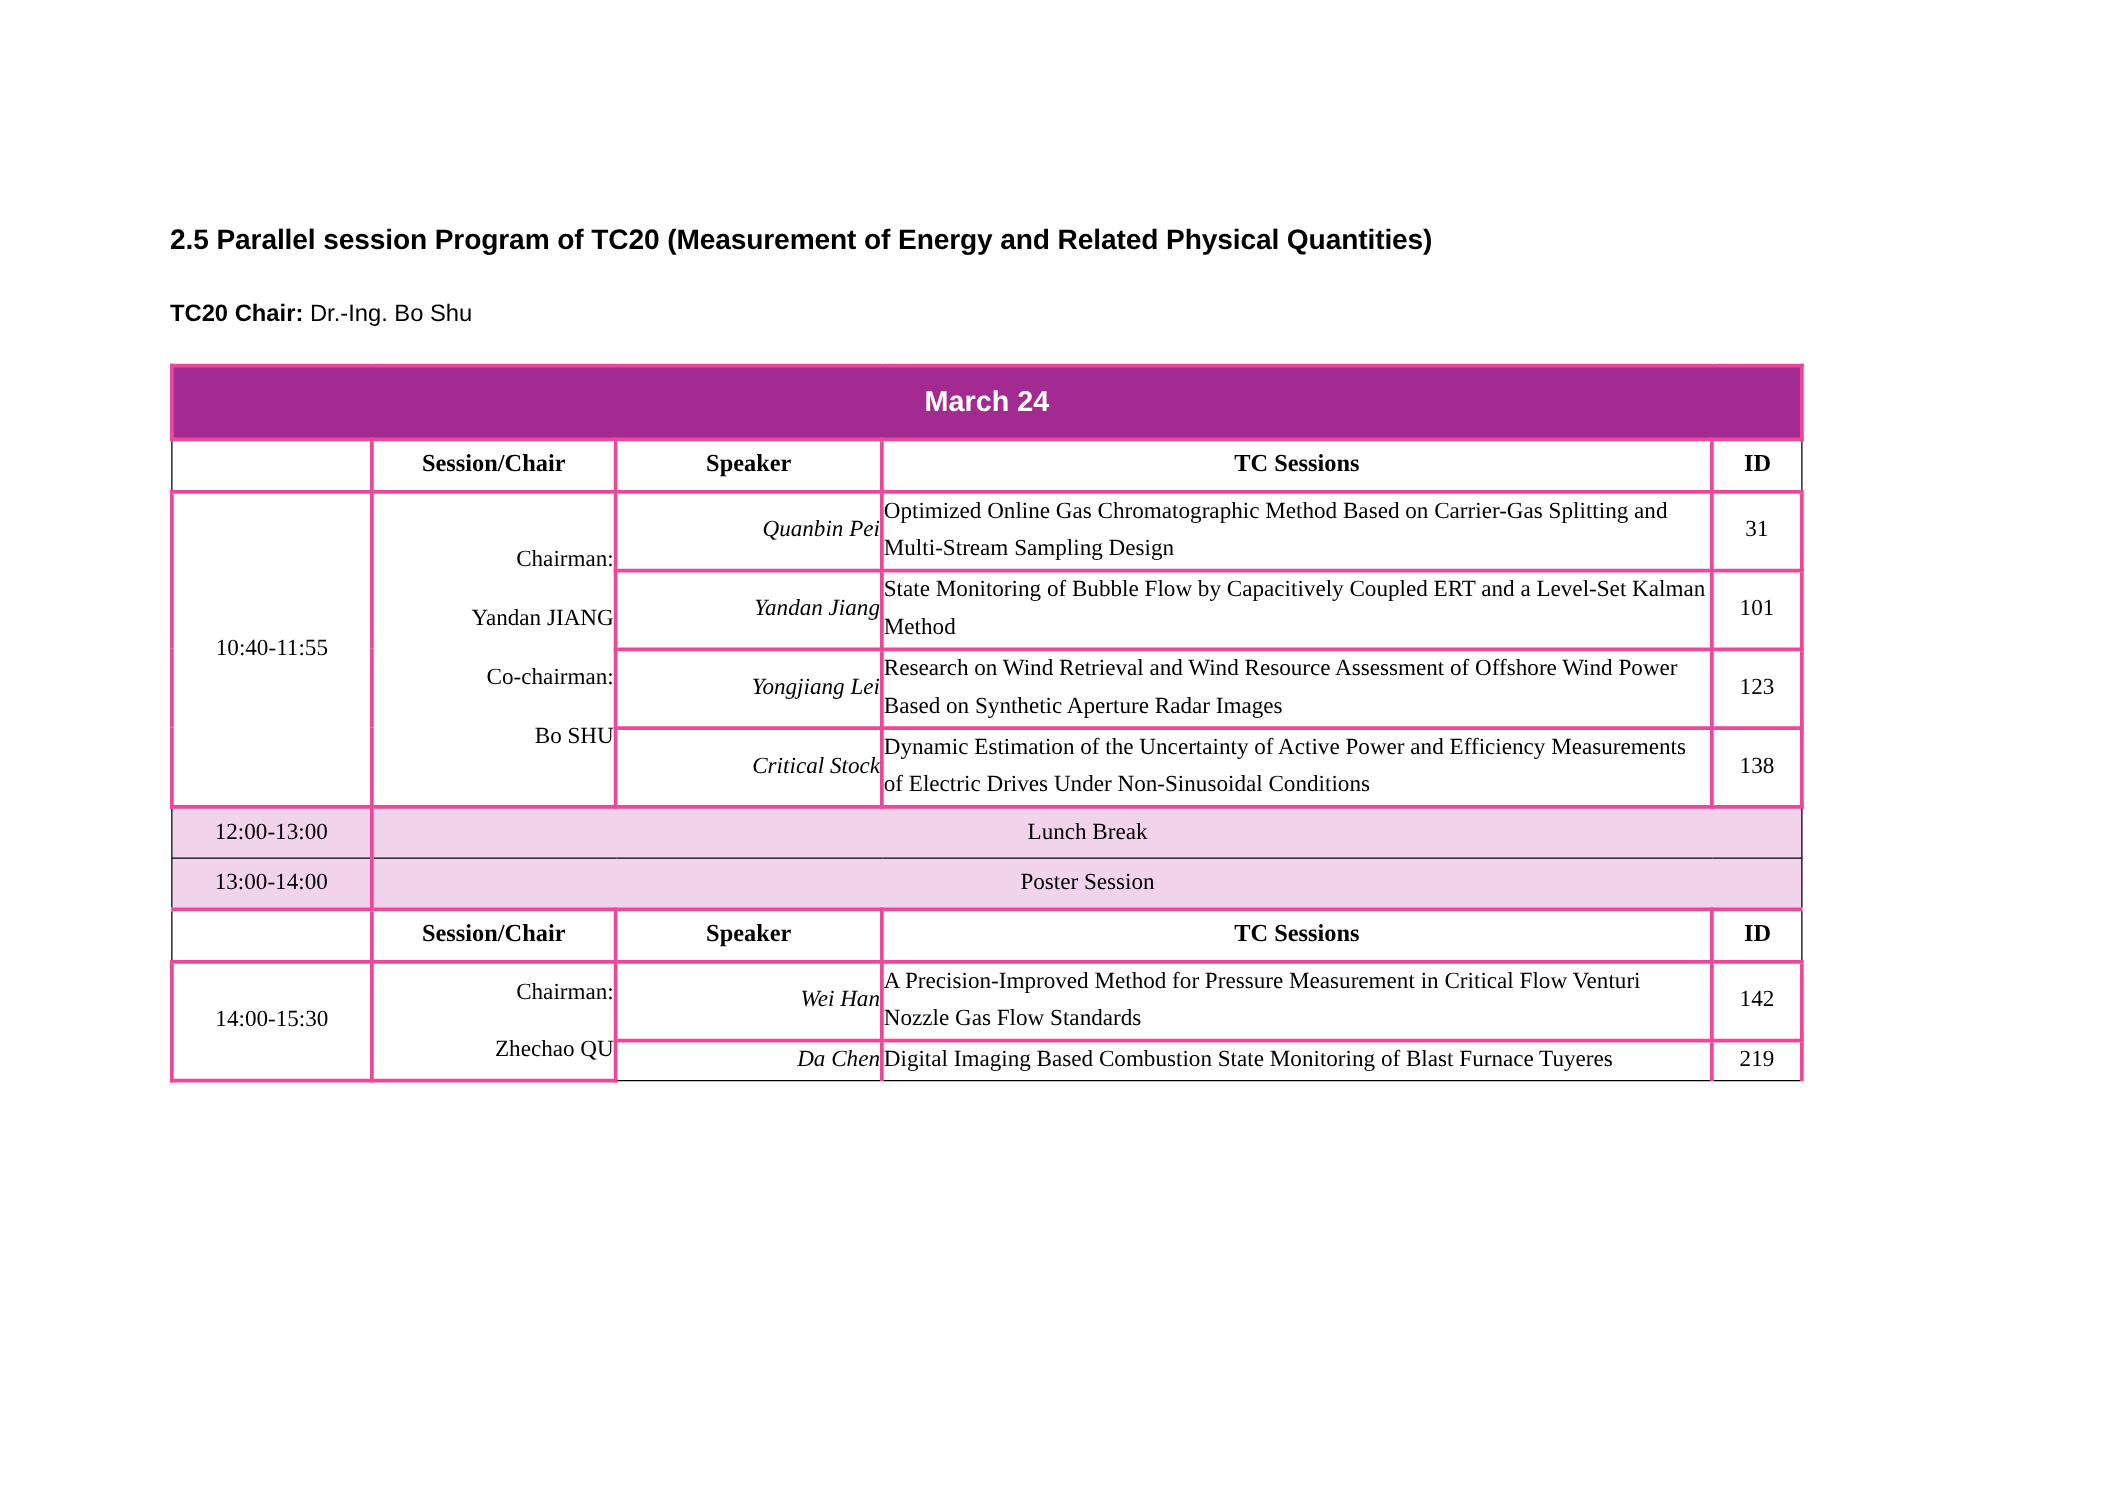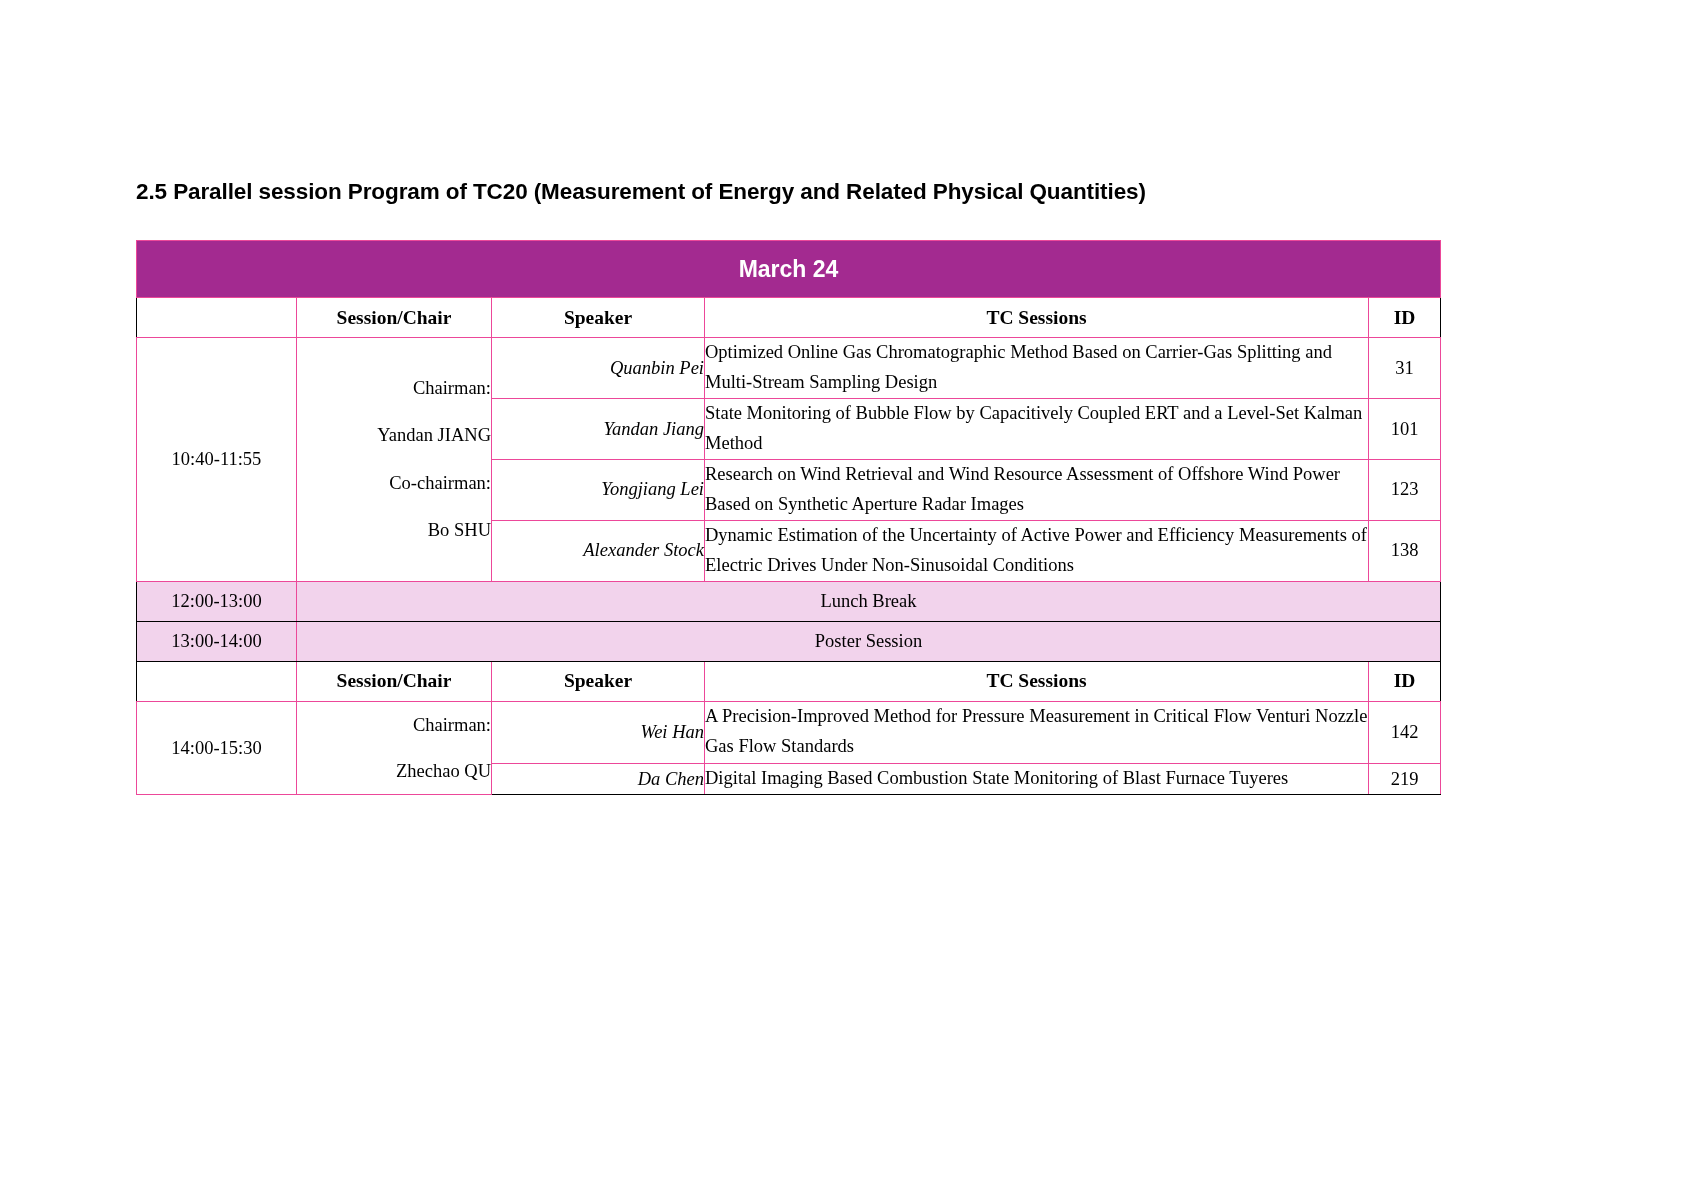--- a/index.html
+++ b/index.html
@@ -50,21 +50,21 @@
     margin-bottom: 28px;
   }
 
   table.sched {
     border-collapse: collapse;
     table-layout: fixed;
     width: 1304px;
     font-family: "Liberation Serif", serif;
   }
   table.sched td, table.sched th {
-    border: 1px solid #ec4899;
+    border: 3px solid #ec4899;
     padding: 0;
     vertical-align: middle;
   }
 
   .day-header {
     background: #A32A90;
     color: #ffffff;
     font-family: "Liberation Sans", sans-serif;
     font-weight: bold;
     font-size: 23px;
@@ -141,20 +141,24 @@
   .chair-lines span { display: block; }
 </style>
 </head>
 <body>
 
 <div class="page">
   <div class="content">
 
     <h1 class="doc-title">2.5 Parallel session Program of TC20 (Measurement of Energy and Related Physical Quantities)</h1>
 
+    <p class="meta-line">
+      <span class="lbl">TC20 Chair:</span>
+      <span>Dr.-Ing. Bo Shu</span>
+    </p>
 
 
     <table class="sched">
       <colgroup>
         <col style="width:160px">
         <col style="width:195px">
         <col style="width:213px">
         <col style="width:664px">
         <col style="width:72px">
       </colgroup>
@@ -191,21 +195,21 @@
           <td class="idcell">101</td>
         </tr>
 
         <tr>
           <td class="speaker">Yongjiang Lei</td>
           <td class="session">Research on Wind Retrieval and Wind Resource Assessment of Offshore Wind Power Based on Synthetic Aperture Radar Images</td>
           <td class="idcell">123</td>
         </tr>
 
         <tr>
-          <td class="speaker">Alexander Stock</td>
+          <td class="speaker">Critical Stock</td>
           <td class="session">Dynamic Estimation of the Uncertainty of Active Power and Efficiency Measurements of Electric Drives Under Non-Sinusoidal Conditions</td>
           <td class="idcell">138</td>
         </tr>
 
         <tr class="break-row">
           <td class="timecell">12:00-13:00</td>
           <td class="break-label" colspan="4">Lunch Break</td>
         </tr>
 
         <tr class="break-row">

